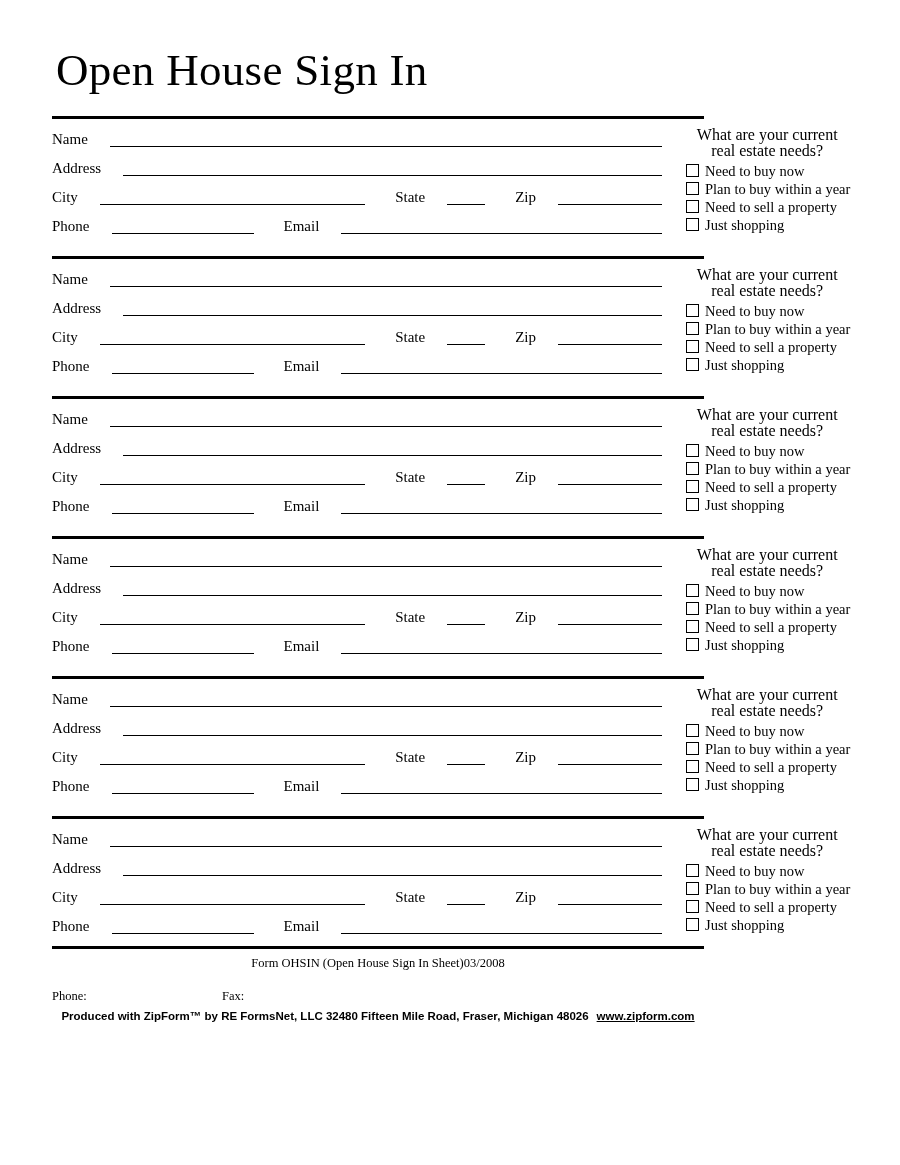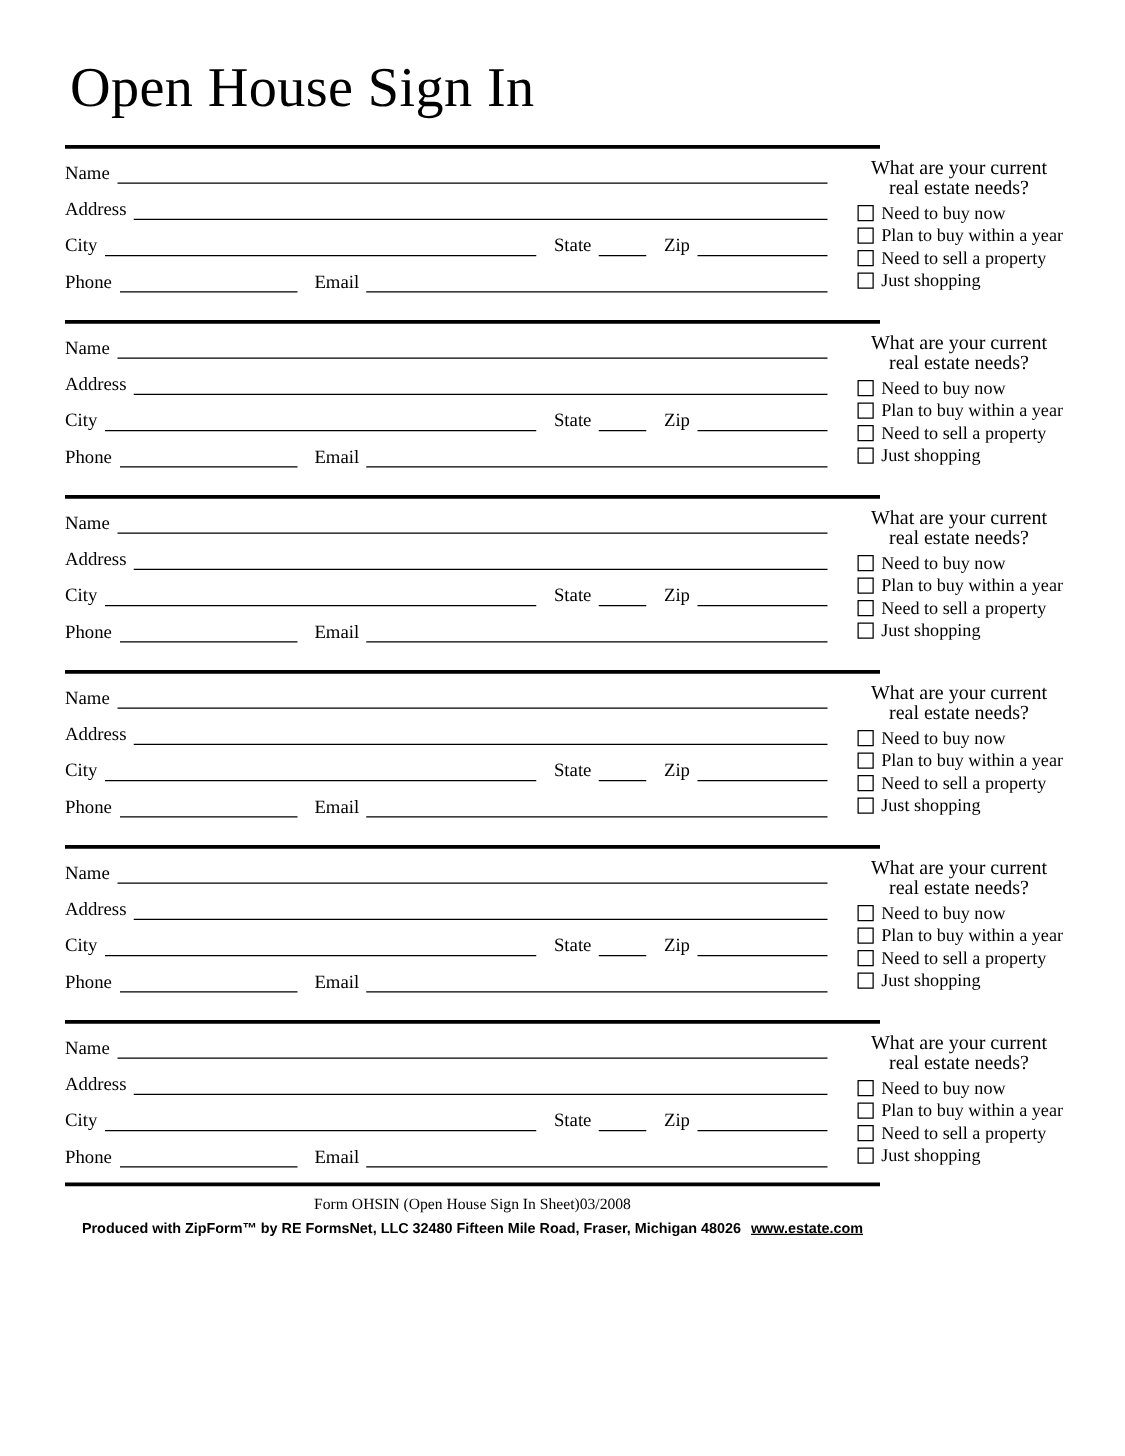--- a/index.html
+++ b/index.html
@@ -48,20 +48,21 @@
   .entry-right {
     flex: 1 1 auto;
     padding-left: 14px;
     border-left: 0;
   }
   .row {
     display: flex;
     align-items: flex-end;
     margin-bottom: 9px;
     height: 20px;
+    gap: 16px;
   }
   .row:last-child { margin-bottom: 2px; }
   .lbl {
     font-size: 15px;
     line-height: 15px;
     white-space: nowrap;
     padding-right: 6px;
   }
   .fill {
     flex: 1 1 auto;
@@ -427,18 +428,22 @@
     </div>
   </div>
 
   <div class="footer-rule"></div>
 
   <div class="footer-line1">
     <span>Form OHSIN (Open House Sign In Sheet)</span>
     <span>03/2008</span>
   </div>
 
+  <div class="footer-contact">
+    <span class="fc-phone">Phone:</span>
+    <span>Fax:</span>
+  </div>
 
   <div class="footer-produced">
-    <span>Produced with ZipForm™ by RE FormsNet, LLC 32480 Fifteen Mile Road, Fraser, Michigan 48026</span><span class="url">www.estate.com</span>
+    <span>Produced with ZipForm™ by RE FormsNet, LLC 32480 Fifteen Mile Road, Fraser, Michigan 48026</span><span class="url">www.zipform.com</span>
   </div>
 
 </div>
 
 </body></html>

